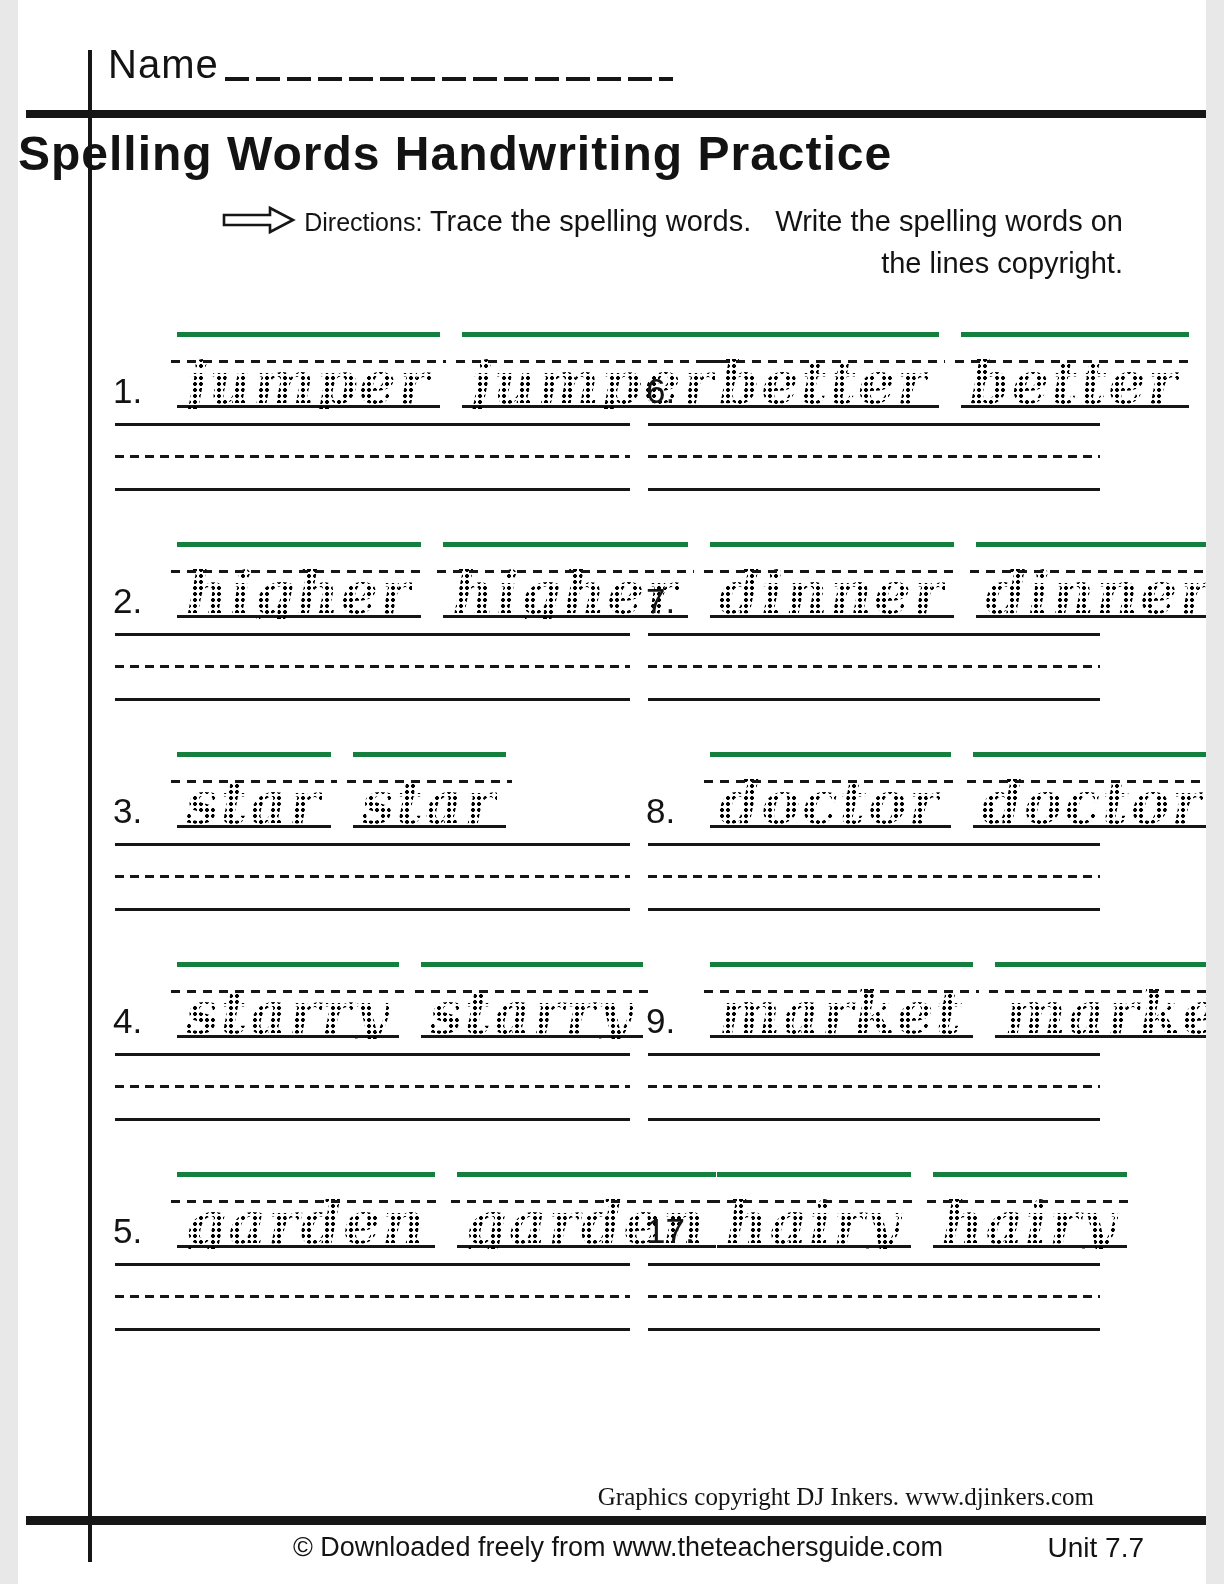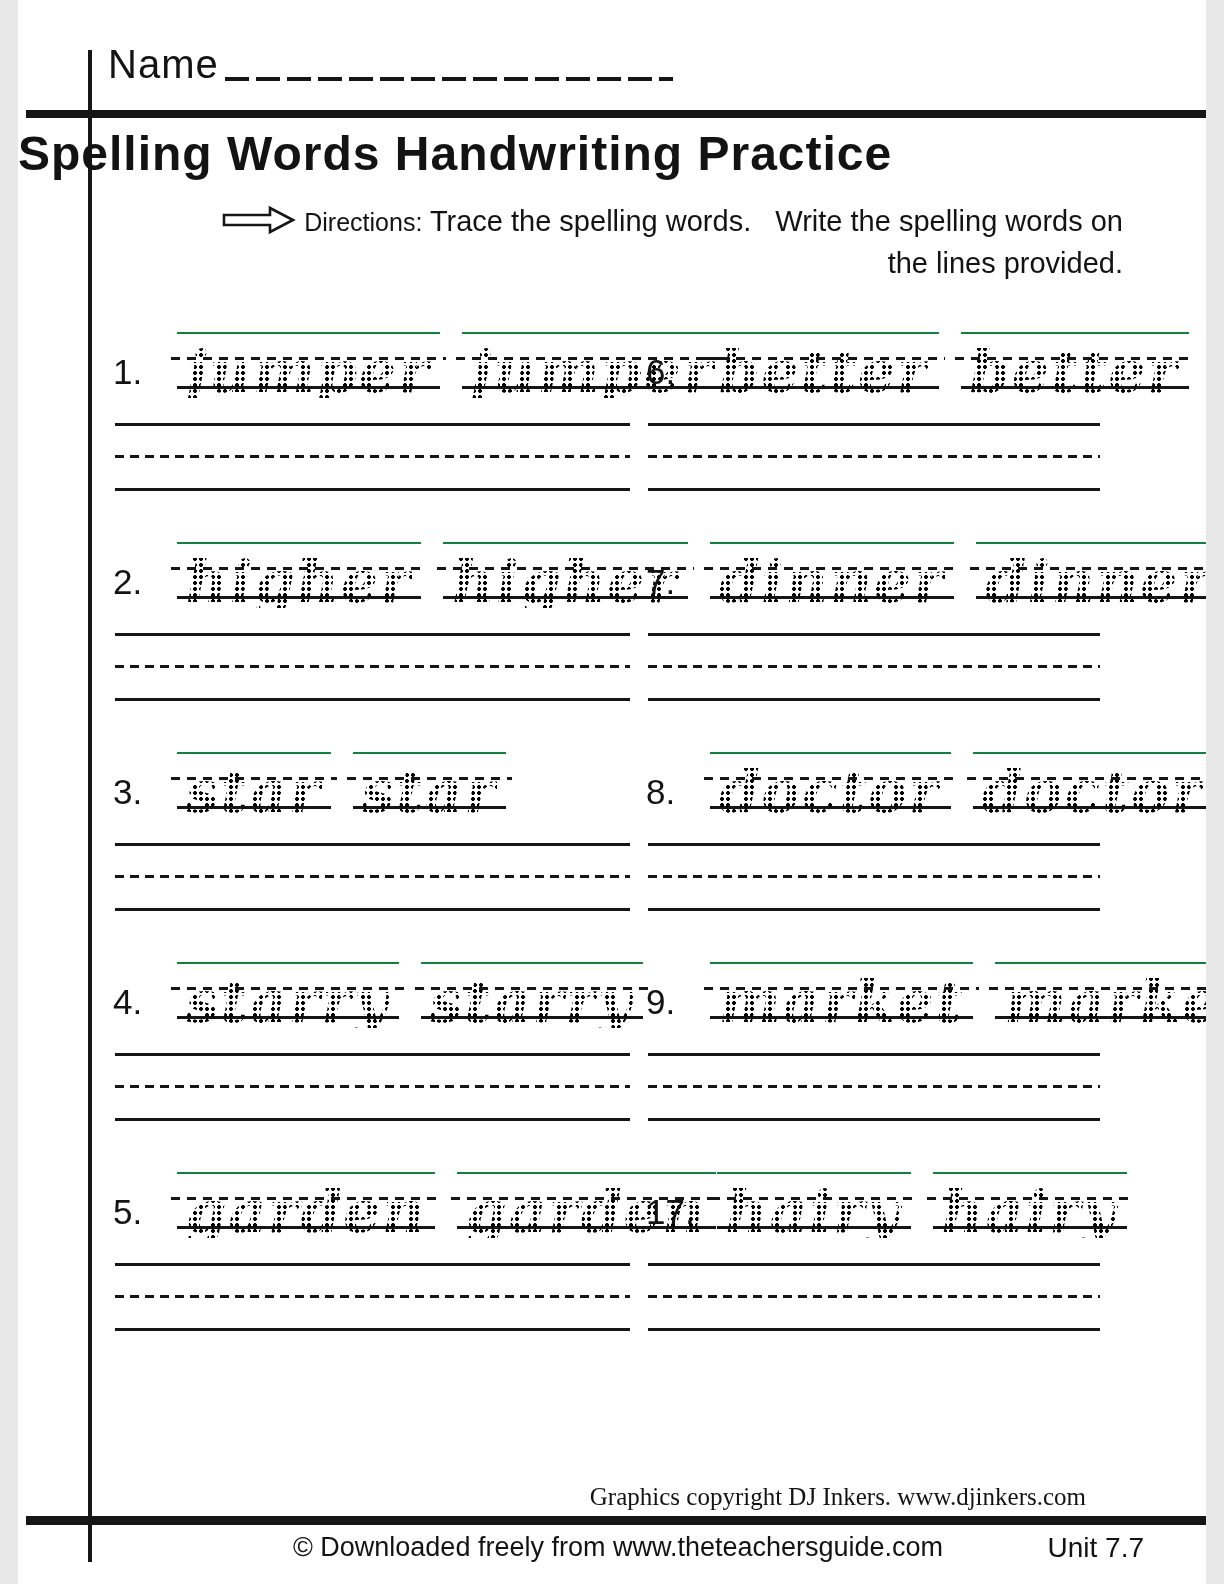--- a/index.html
+++ b/index.html
@@ -30,22 +30,22 @@
 
   
   .col { position:absolute; top:315px; }
   .col-left  { left:95px;  width:522px; }
   .col-right { left:628px; width:460px; }
   .item { position:relative; height:210px; }
 
   .trace-row { position:absolute; top:17px; left:0; display:flex; align-items:flex-end; gap:22px; white-space:nowrap; }
   .item-num { font-size:35px; line-height:1; min-width:42px; margin-bottom:0px; }
 
-  .trace-unit { position:relative; height:52px; padding:0 9px;
-    border-top:2px solid #15803d; border-bottom:3px solid #161616; }
+  .trace-unit { position:relative; height:52px; padding:8px 9px;
+    border-top:5px solid #15803d; border-bottom:3px solid #161616; }
   .trace-unit::after { content:""; position:absolute; left:-6px; right:-6px; top:23px; height:3px;
     background:repeating-linear-gradient(90deg,#161616 0 9px, transparent 9px 16px); }
 
   .trace-word { display:block; font-family:"DejaVu Serif", serif; font-style:italic; font-weight:bold;
     font-size:58px; line-height:52px; letter-spacing:2px; transform:translateY(12px);
     color:#1c1c1c; }
   @supports (-webkit-background-clip: text) {
     .trace-word {
       color:transparent;
       background-image:radial-gradient(circle, #000 1.7px, rgba(0,0,0,0) 2.2px);
@@ -55,21 +55,21 @@
   }
 
   .lines { position:absolute; top:108px; left:2px; height:62px;
     border-top:3px solid #161616; border-bottom:3px solid #161616; }
   .lines::after { content:""; position:absolute; left:0; right:0; top:29px; height:3px;
     background:repeating-linear-gradient(90deg,#161616 0 9px, transparent 9px 15px); }
   .col-left  .lines { width:515px; }
   .col-right .lines { width:452px; }
 
   
-  .credits { position:absolute; top:1483px; right:120px;
+  .credits { position:absolute; top:1483px; right:112px;
     font-family:"Liberation Serif", serif; font-size:25px; }
   .source { position:absolute; top:1532px; left:-12px; width:1224px; text-align:center; font-size:27px; }
   .unit   { position:absolute; top:1532px; right:62px; font-size:28px; }
 </style>
 </head>
 <body>
 
 <div class="sheet">
 
   <div class="v-rule"></div>
@@ -83,21 +83,21 @@
 
   <div class="title">Spelling Words Handwriting Practice</div>
 
   <div class="directions">
     <span class="dir-arrow">
       <svg width="74" height="30" viewBox="0 0 74 30">
         <path d="M2 10 H48 V3 L71 15 L48 27 V20 H2 Z" fill="#ffffff" stroke="#161616" stroke-width="2.6"></path>
       </svg>
     </span><span class="dir-label">Directions:</span>
     <span>Trace the spelling words. &nbsp; Write the spelling words on</span><br>
-    <span>the lines provided.</span>
+    <span>the lines copyright.</span>
   </div>
 
   <div class="col col-left">
 
     <div class="item">
       <div class="trace-row">
         <span class="item-num">1.</span>
         <span class="trace-unit">
             <span class="trace-word">jumper</span>
           </span>

